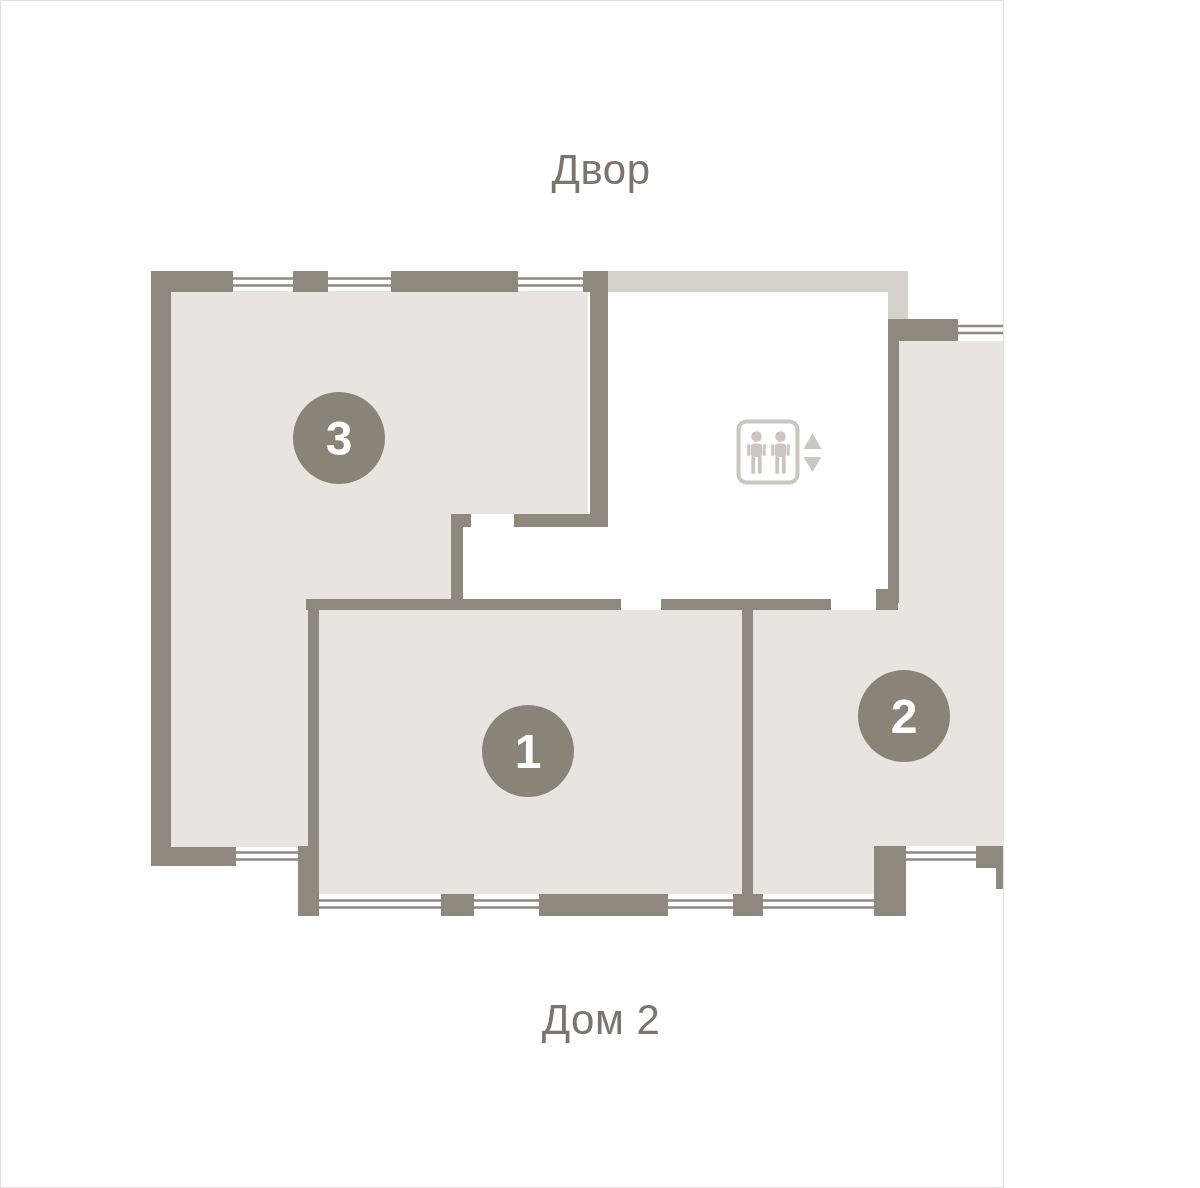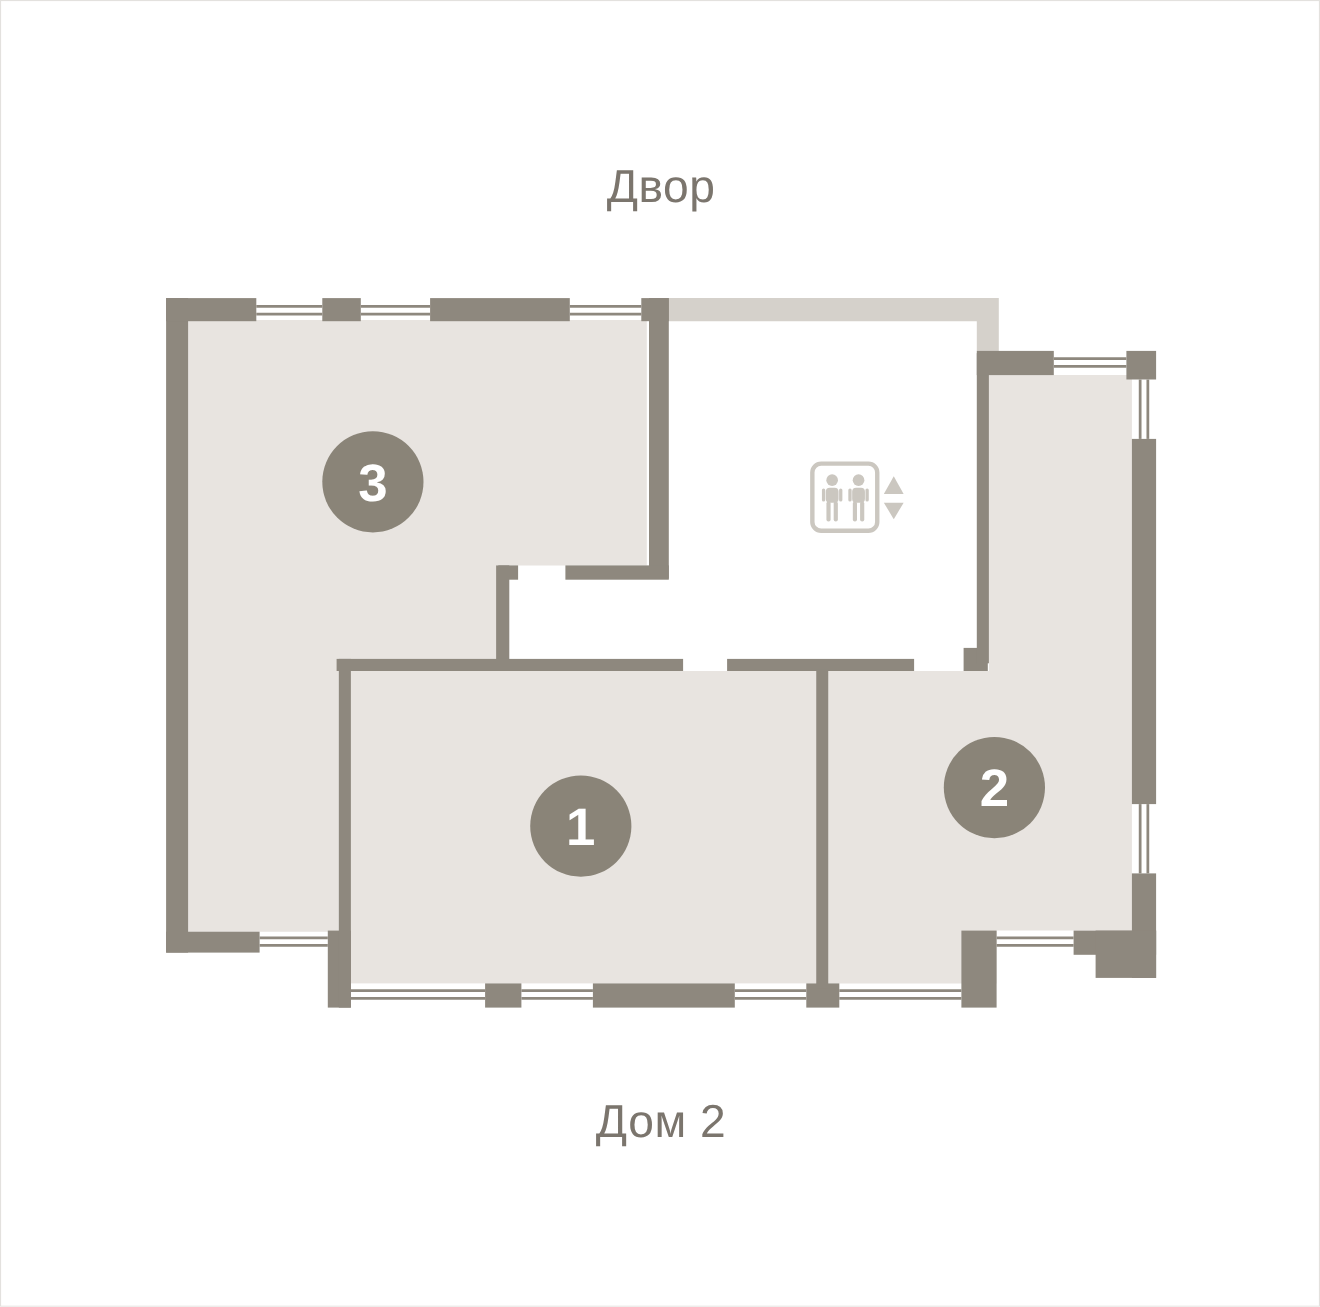--- a/index.html
+++ b/index.html
@@ -1,19 +1,19 @@
 <!DOCTYPE html>
 <html><head>
 <meta charset="utf-8">
 <style>
   html, body { margin: 0; padding: 0; background: #ffffff; }
   body { width: 1200px; height: 1188px; font-family: "Liberation Sans", "DejaVu Sans", sans-serif; }
   .frame {
     position: relative;
-    width: 1200px;
+    width: 1004px;
     height: 1188px;
     box-sizing: border-box;
     border: 1px solid #e3e1de;
     overflow: hidden;
   }
   svg { display: block; }
   .plan-label { font-size: 42px; letter-spacing: 0.5px; }
   .badge-num { font-size: 48px; font-weight: bold; }
   .win { fill: none; }
 </style>

